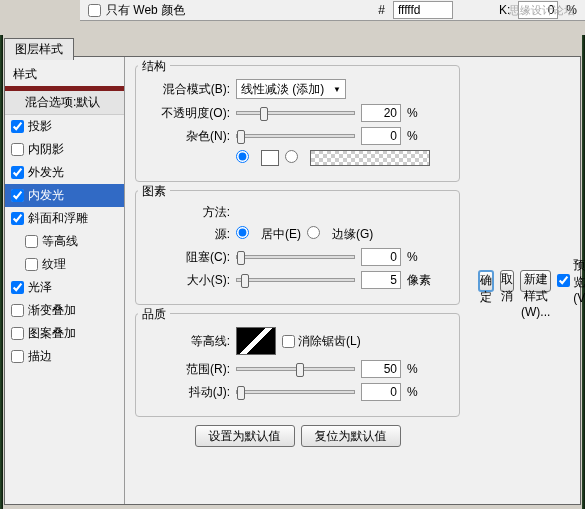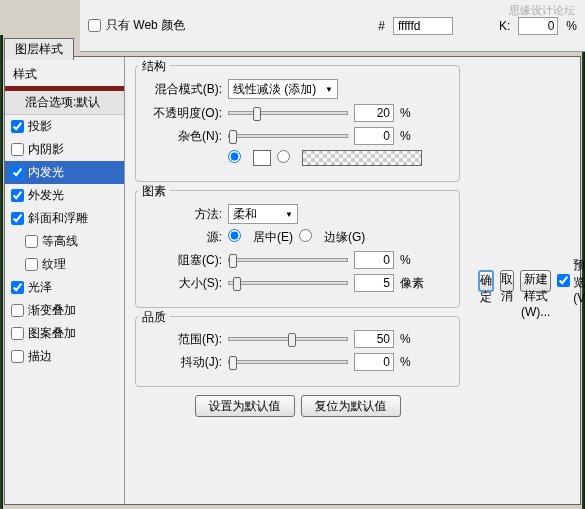--- a/index.html
+++ b/index.html
@@ -1,36 +1,36 @@
 <!DOCTYPE html>
 <html><head>
 <meta charset="utf-8">
 <style>
 * { box-sizing: border-box; margin: 0; padding: 0; font-family: "Microsoft YaHei", SimSun, sans-serif; font-size: 12px; }
 body { background: #d4d0c8; width: 585px; height: 509px; position: relative; overflow: hidden; }
-.topbar { position: absolute; top: 0; left: 80px; right: 0; height: 52px; background: #f0f0f0; border-bottom: 1px solid #999; padding: 4px 8px; display: flex; align-items: center; gap: 8px; }
+.topbar { position: absolute; top: 0; left: 80px; right: 0; height: 21px; background: #f0f0f0; border-bottom: 1px solid #999; padding: 4px 8px; display: flex; align-items: center; gap: 8px; }
 .topbar input[type="checkbox"] { margin-right: 2px; }
 .hex-input { width: 60px; height: 18px; border: 1px solid #999; padding: 0 4px; background: #fff; }
 .watermark { position: absolute; top: 3px; right: 10px; color: #aaa; font-size: 11px; }
 .tab { position: absolute; top: 38px; left: 4px; background: #e8e8e8; border: 1px solid #666; border-bottom: none; padding: 2px 10px; z-index: 2; }
 .dialog { position: absolute; top: 56px; left: 4px; right: 4px; bottom: 4px; background: #f0f0f0; border: 1px solid #666; display: flex; }
 .left-panel { width: 120px; border-right: 1px solid #999; padding: 6px 0; background: #f0f0f0; }
 .left-header { padding: 3px 8px; border-bottom: 5px solid #7f1d1d; font-weight: normal; }
 .left-sub { padding: 3px 20px; background: #e4e4e4; border-bottom: 1px solid #ccc; }
 .style-item { display: flex; align-items: center; padding: 3px 6px; gap: 4px; cursor: pointer; }
 .style-item.selected { background: #316ac5; color: #fff; }
 .style-item.indent { padding-left: 20px; }
 .style-item input[type="checkbox"] { width: 13px; height: 13px; }
 .center-panel { flex: 1; padding: 8px 10px; overflow: hidden; }
 .right-panel { width: 110px; padding: 8px; display: flex; flex-direction: row; gap: 6px; align-items: center; }
 .btn { width: 90px; height: 22px; background: linear-gradient(#fdfdfd,#e0e0e0); border: 1px solid #707070; border-radius: 3px; cursor: pointer; }
 .btn.focus { border: 2px solid #5b9dd9; }
 .group { border: 1px solid #bbb; border-radius: 4px; margin-bottom: 8px; padding: 8px 8px 10px 8px; position: relative; }
 .group-title { position: absolute; top: -8px; left: 2px; background: #f0f0f0; padding: 0 4px; }
-.row { display: flex; align-items: center; gap: 6px; margin: 5px 8px; }
+.row { display: flex; align-items: center; gap: 6px; margin: 5px 16px; }
 .row-label { width: 70px; text-align: right; }
 .select { height: 20px; border: 1px solid #999; background: #fff; padding: 0 18px 0 4px; position: relative; display: inline-flex; align-items: center; min-width: 110px; }
 .select::after { content: "▼"; position: absolute; right: 4px; font-size: 8px; }
 .slider { flex: 1; height: 4px; background: #ddd; border: 1px solid #999; position: relative; max-width: 120px; }
 .slider-thumb { position: absolute; top: -5px; width: 8px; height: 14px; background: #f0f0f0; border: 1px solid #666; border-radius: 2px; }
 .num-input { width: 40px; height: 18px; border: 1px solid #999; text-align: right; padding: 0 3px; background: #fff; }
 .unit { width: 28px; }
 .swatch { width: 40px; height: 16px; border: 1px solid #666; }
 .noise-swatch { background: repeating-conic-gradient(#ccc 0% 25%, #fff 0% 50%) 0/8px 8px; }
 .radio-row { display: flex; align-items: flex-start; gap: 12px; }
@@ -72,27 +72,27 @@
     <div class="left-sub">混合选项:默认</div>
     <div id="style-items">
         <div class="style-item">
           <input type="checkbox" checked="" style="">
           <span>投影</span>
         </div>
         <div class="style-item">
           <input type="checkbox" style="">
           <span>内阴影</span>
         </div>
+        <div class="style-item">
+          <input type="checkbox" checked="" style="">
+          <span>外发光</span>
+        </div>
         <div class="style-item selected">
           <input type="checkbox" checked="" style="">
           <span>内发光</span>
-        </div>
-        <div class="style-item">
-          <input type="checkbox" checked="" style="">
-          <span>外发光</span>
         </div>
         <div class="style-item">
           <input type="checkbox" checked="" style="">
           <span>斜面和浮雕</span>
         </div>
         <div class="style-item indent">
           <input type="checkbox" style="">
           <span>等高线</span>
         </div>
         <div class="style-item indent">
@@ -154,23 +154,20 @@
             <input type="radio" name="src1" style="">
             <span class="swatch noise-swatch" style="width:120px"></span>
           </label>
       </div>
     </div>
 
     <div class="group">
       <span class="group-title">图素</span>
       <div class="row">
         <span class="row-label">方法:</span>
-        <div class="select" style="min-width:70px">
-            <span>柔和</span>
-          </div>
       </div>
       <div class="row">
         <span class="row-label">源:</span>
         <label class="radio-row">
             <input type="radio" name="src2" checked="" style="">
             <span>居中(E)</span>
           </label>
         <label class="radio-row">
             <input type="radio" name="src2" style="">
             <span>边缘(G)</span>
@@ -189,20 +186,28 @@
         <div class="slider">
             <div class="slider-thumb" style="left:3%"></div>
           </div>
         <input class="num-input" value="5" style="">
         <span class="unit">像素</span>
       </div>
     </div>
 
     <div class="group">
       <span class="group-title">品质</span>
+      <div class="row">
+        <span class="row-label">等高线:</span>
+        <span class="contour"></span>
+        <label class="chk-label">
+            <input type="checkbox" style="">
+            <span>消除锯齿(L)</span>
+          </label>
+      </div>
       <div class="row">
         <span class="row-label">范围(R):</span>
         <div class="slider">
             <div class="slider-thumb" style="left:50%"></div>
           </div>
         <input class="num-input" value="50" style="">
         <span class="unit">%</span>
       </div>
       <div class="row">
         <span class="row-label">抖动(J):</span>

